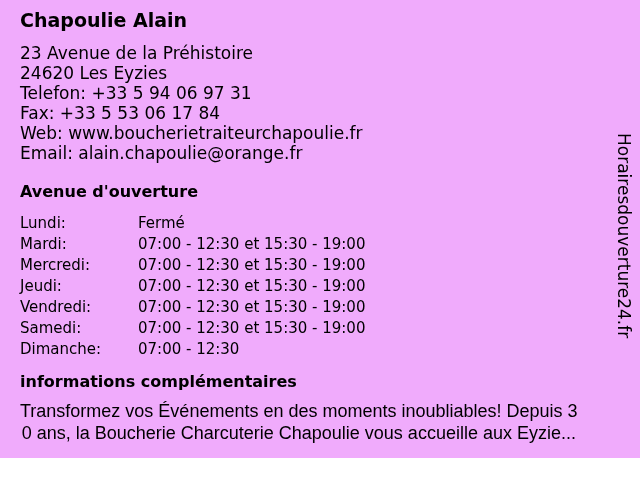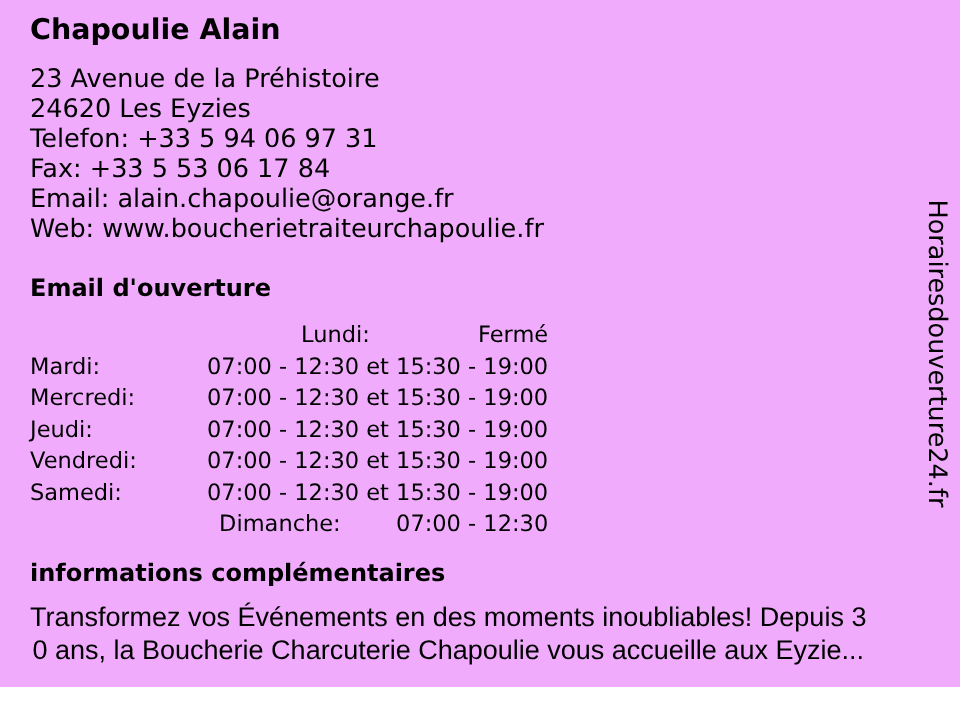--- a/index.html
+++ b/index.html
@@ -40,21 +40,21 @@
     font-weight: bold;
     white-space: nowrap;
   }
   .hours-table {
     position: absolute;
     left: 20px;
     top: 213px;
     font-size: 15px;
     line-height: 21px;
   }
-  .hours-row { display: flex; justify-content: flex-end; }
+  .hours-row { display: flex; }
   .hours-row .day { flex: 0 0 118px; width: 118px; white-space: nowrap; }
   .hours-row .time { white-space: nowrap; }
   .info-heading {
     position: absolute;
     left: 20px;
     top: 372px;
     font-size: 16px;
     font-weight: bold;
     white-space: nowrap;
     text-align: right;
@@ -84,25 +84,25 @@
 
 <div class="page">
 
   <h1 class="business-name">Chapoulie Alain</h1>
 
   <div class="contact-block">
     <div>23 Avenue de la Préhistoire</div>
     <div>24620 Les Eyzies</div>
     <div><span>Telefon:</span> <span>+33 5 94 06 97 31</span></div>
     <div><span>Fax:</span> <span>+33 5 53 06 17 84</span></div>
+    <div><span>Web:</span> <span>www.boucherietraiteurchapoulie.fr</span></div>
     <div><span>Email:</span> <span>alain.chapoulie@orange.fr</span></div>
-    <div><span>Web:</span> <span>www.boucherietraiteurchapoulie.fr</span></div>
   </div>
 
-  <h2 class="hours-heading">Email d'ouverture</h2>
+  <h2 class="hours-heading">Avenue d'ouverture</h2>
 
   <div class="hours-table">
     <div class="hours-row">
       <span class="day">Lundi:</span>
       <span class="time">Fermé</span>
     </div>
     <div class="hours-row">
       <span class="day">Mardi:</span>
       <span class="time">07:00 - 12:30 et 15:30 - 19:00</span>
     </div>

